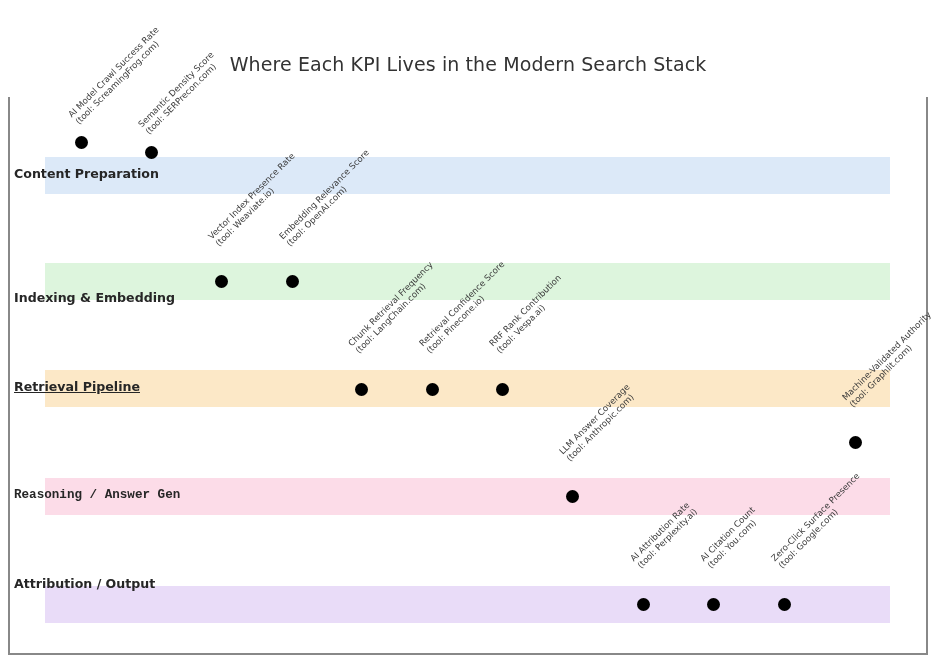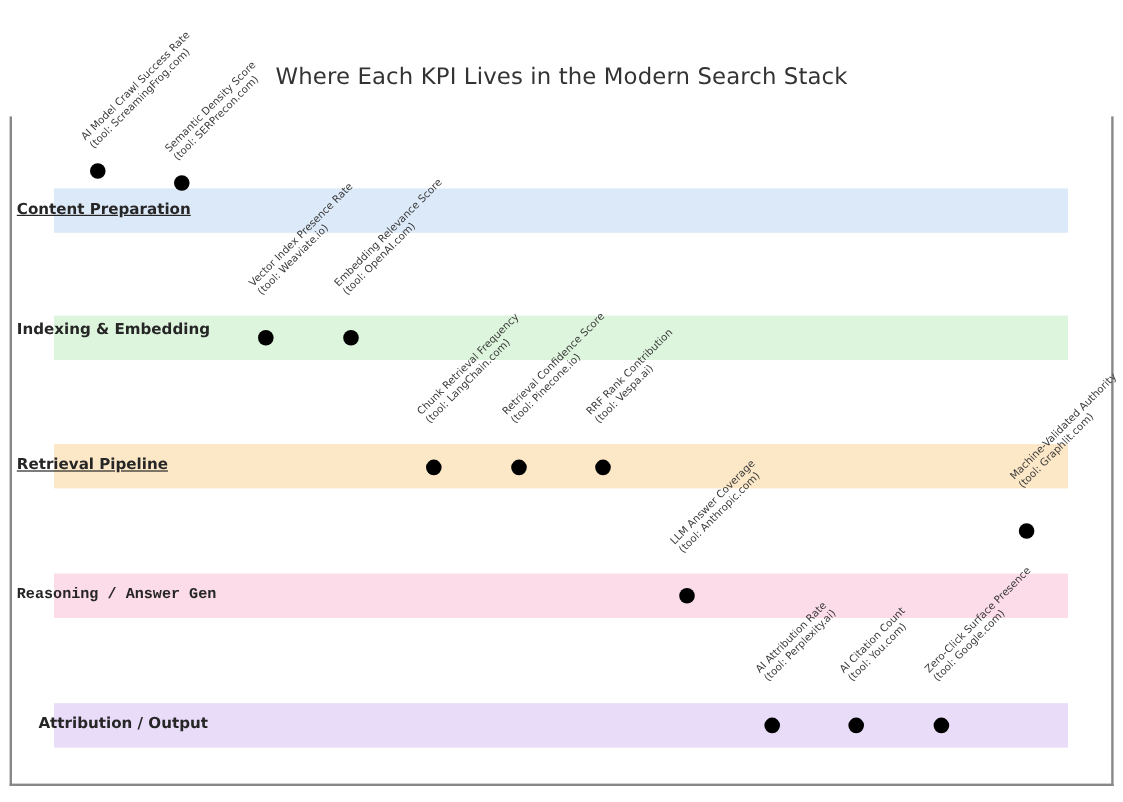--- a/index.html
+++ b/index.html
@@ -67,25 +67,25 @@
 
   <div id="bands-layer">
       <div class="band" style="top: 157px; background: rgb(220, 233, 248);"></div>
       <div class="band" style="top: 263px; background: rgb(221, 245, 221);"></div>
       <div class="band" style="top: 370px; background: rgb(252, 232, 199);"></div>
       <div class="band" style="top: 478px; background: rgb(252, 220, 232);"></div>
       <div class="band" style="top: 586px; background: rgb(233, 220, 248);"></div>
     </div>
 
   <div id="rowlabels-layer">
-      <div class="row-label" style="top: 168px; text-decoration: underline;">Content Preparation</div>
-      <div class="row-label" style="top: 268px;">Indexing &amp; Embedding</div>
+      <div class="row-label" style="top: 168px;">Content Preparation</div>
+      <div class="row-label" style="top: 292px;">Indexing &amp; Embedding</div>
       <div class="row-label" style="top: 381px; text-decoration: underline;">Retrieval Pipeline</div>
       <div class="row-label" style="top: 489px; font-family: Liberation Mono, monospace;">Reasoning / Answer Gen</div>
-      <div class="row-label" style="top: 597px; margin-left: 18px;">Attribution / Output</div>
+      <div class="row-label" style="top: 578px;">Attribution / Output</div>
     </div>
 
   <div id="annotations-layer">
       <div class="kpi-label" style="left: 81px; top: 106px;">
         <span class="l1">AI Model Crawl Success Rate</span>
         <span class="l2">(tool: ScreamingFrog.com)</span>
       </div>
       <div class="kpi-label" style="left: 151px; top: 116px;">
         <span class="l1">Semantic Density Score</span>
         <span class="l2">(tool: SERPrecon.com)</span>

